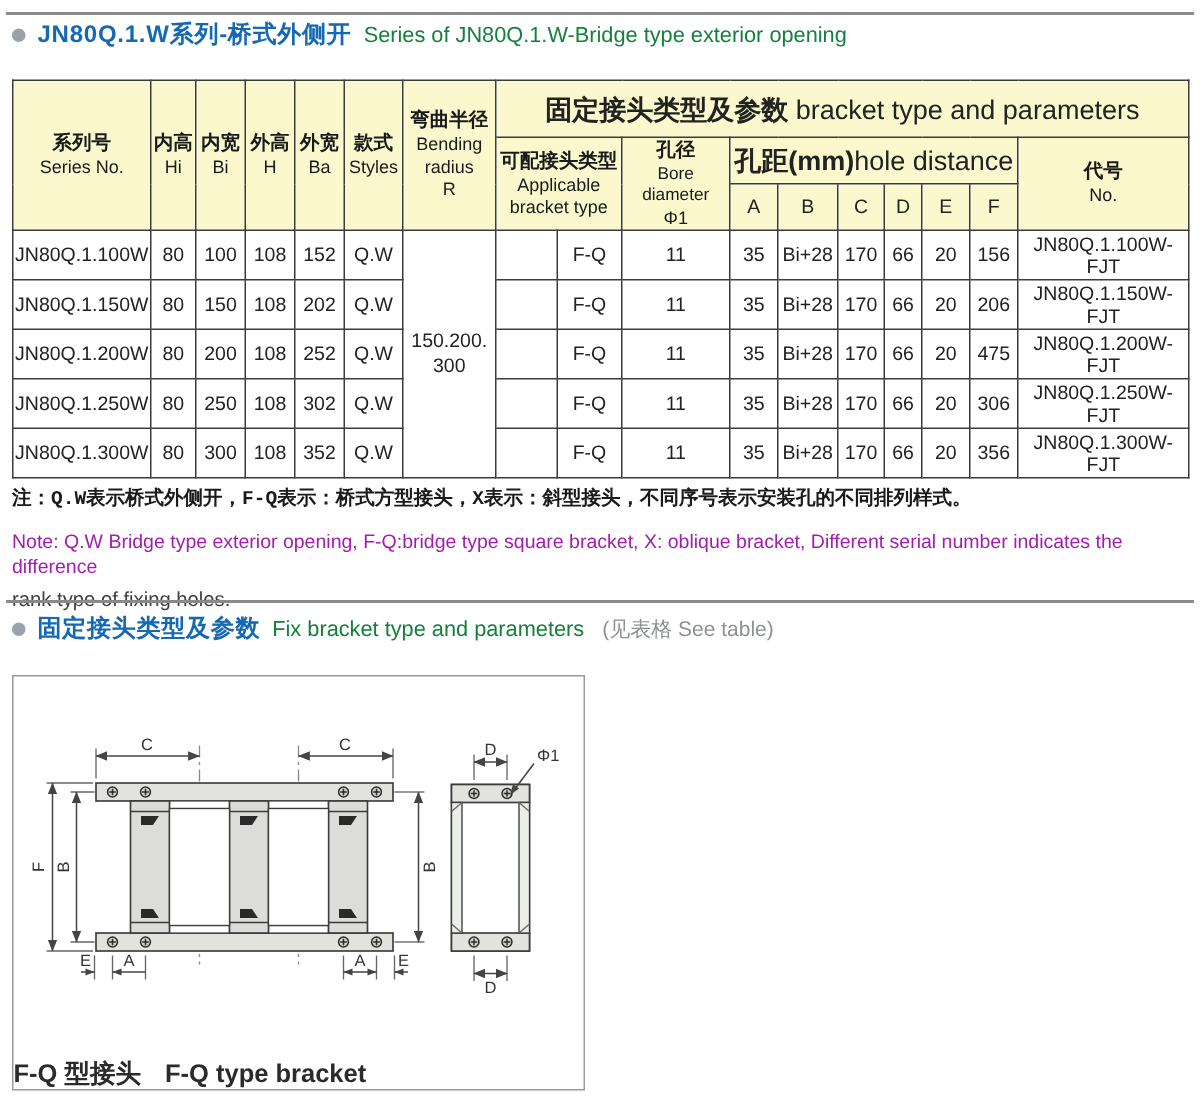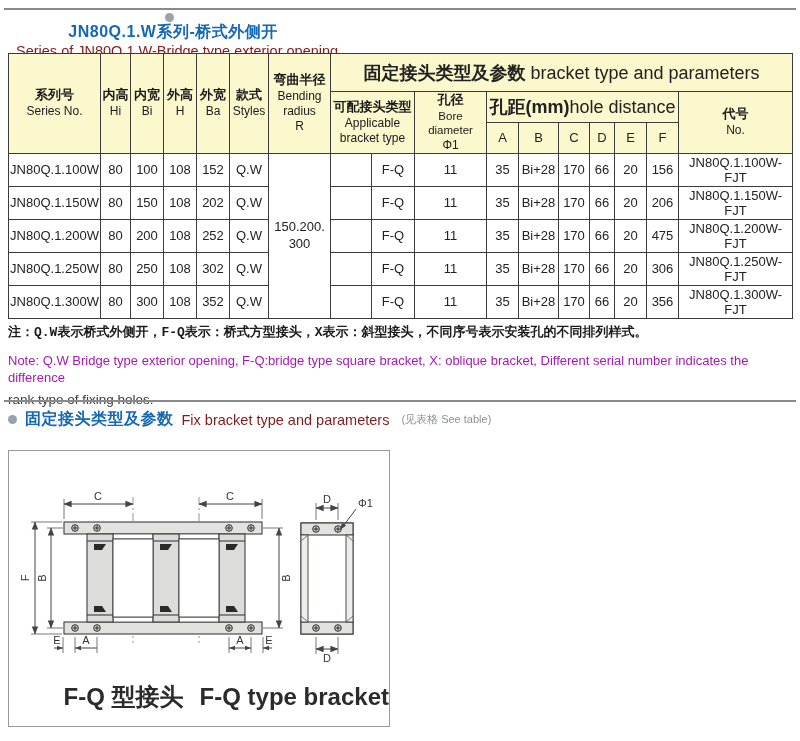--- a/index.html
+++ b/index.html
@@ -2,22 +2,22 @@
 <html><head>
 <meta charset="utf-8">
 <style>
   html,body{margin:0;padding:0;background:#fff;}
   #page{position:relative;width:800px;height:741px;background:#fff;overflow:hidden;
         font-family:"Liberation Sans","DejaVu Sans",sans-serif;color:#222;}
   .rule{position:absolute;left:4px;width:792px;height:2px;background:#8a8a8a;}
   .sec-title{position:absolute;left:8px;display:flex;align-items:center;white-space:nowrap;}
   .bullet{width:9px;height:9px;border-radius:50%;background:#9aa3ab;margin-right:8px;flex:0 0 auto;}
   .t-zh{font-size:16px;font-weight:bold;color:#1568b3;letter-spacing:.5px;}
-  .t-en{font-size:14.5px;color:#7f1d1d;margin-left:8px;}
-  .t-aside{font-size:11px;color:#8e9194;margin-left:12px;}
+  .t-en{font-size:14.5px;color:#15803d;margin-left:8px;}
+  .t-aside{font-size:14px;color:#8e9194;margin-left:12px;}
 
   table.spec{position:absolute;left:8px;top:53px;border-collapse:collapse;table-layout:fixed;
              width:784px;}
   table.spec th,table.spec td{border:1px solid #3b3b3b;padding:0;text-align:center;vertical-align:middle;
              font-size:13px;color:#222;overflow:hidden;}
   table.spec th{background:#faf8cc;font-weight:normal;}
   .hz{display:block;font-size:13px;font-weight:bold;color:#1a1a1a;line-height:1.3;}
   .he{display:block;font-size:12px;color:#1a1a1a;line-height:1.25;}
   .he.sm{font-size:11.5px;}
   .inlinehdr{font-size:18px;}
@@ -26,37 +26,37 @@
   .bend2{display:block;line-height:1.25;}
 
   .notes{position:absolute;left:8px;top:324px;width:784px;}
   .note-zh{font-size:13px;font-weight:bold;color:#1a1a1a;line-height:1.45;font-family:Liberation Mono, monospace;}
   .note-en{font-size:13px;color:#a21caf;line-height:1.35;margin-top:9px;}
   .note-en2{font-size:13.5px;color:#3f3f3f;line-height:1.35;margin-top:4px;}
 
   .diagram-box{position:absolute;left:8px;top:450px;width:382px;height:277px;border:1px solid #9a9a9a;
                background:#fff;box-sizing:border-box;}
   .diagram-box svg{display:block;}
-  .diag-caption{position:absolute;left:0;top:230px;width:100%;text-align:right;
-                font-size:24px;color:#2b2b2b;font-weight:600;white-space:nowrap;}
+  .diag-caption{position:absolute;left:0;top:253px;width:100%;text-align:left;
+                font-size:17px;color:#2b2b2b;font-weight:600;white-space:nowrap;}
   .diag-caption .cap-en{margin-left:16px;font-weight:600;}
   .dim{stroke:#444;stroke-width:1;fill:none;}
   .ext{stroke:#666;stroke-width:0.9;fill:none;}
   .cl{stroke:#8a8a8a;stroke-width:0.9;fill:none;stroke-dasharray:8 3 2 3;}
   .part{stroke:#3c3c3c;stroke-width:1.1;}
   .dimtxt{font-size:11px;fill:#333;}
 </style>
 </head>
 <body>
 
 <div id="page">
 
   <div class="rule" style="top:8px;"></div>
 
-  <div class="sec-title" style="top:13px;flex-direction:column;">
+  <div class="sec-title" style="top:13px;">
     <span class="bullet"></span>
     <span class="t-zh">JN80Q.1.W系列-桥式外侧开</span>
     <span class="t-en">Series of JN80Q.1.W-Bridge type exterior opening</span>
   </div>
 
   <table class="spec">
     <colgroup>
       <col style="width:92px">
         <col style="width:30px">
         <col style="width:33px">

